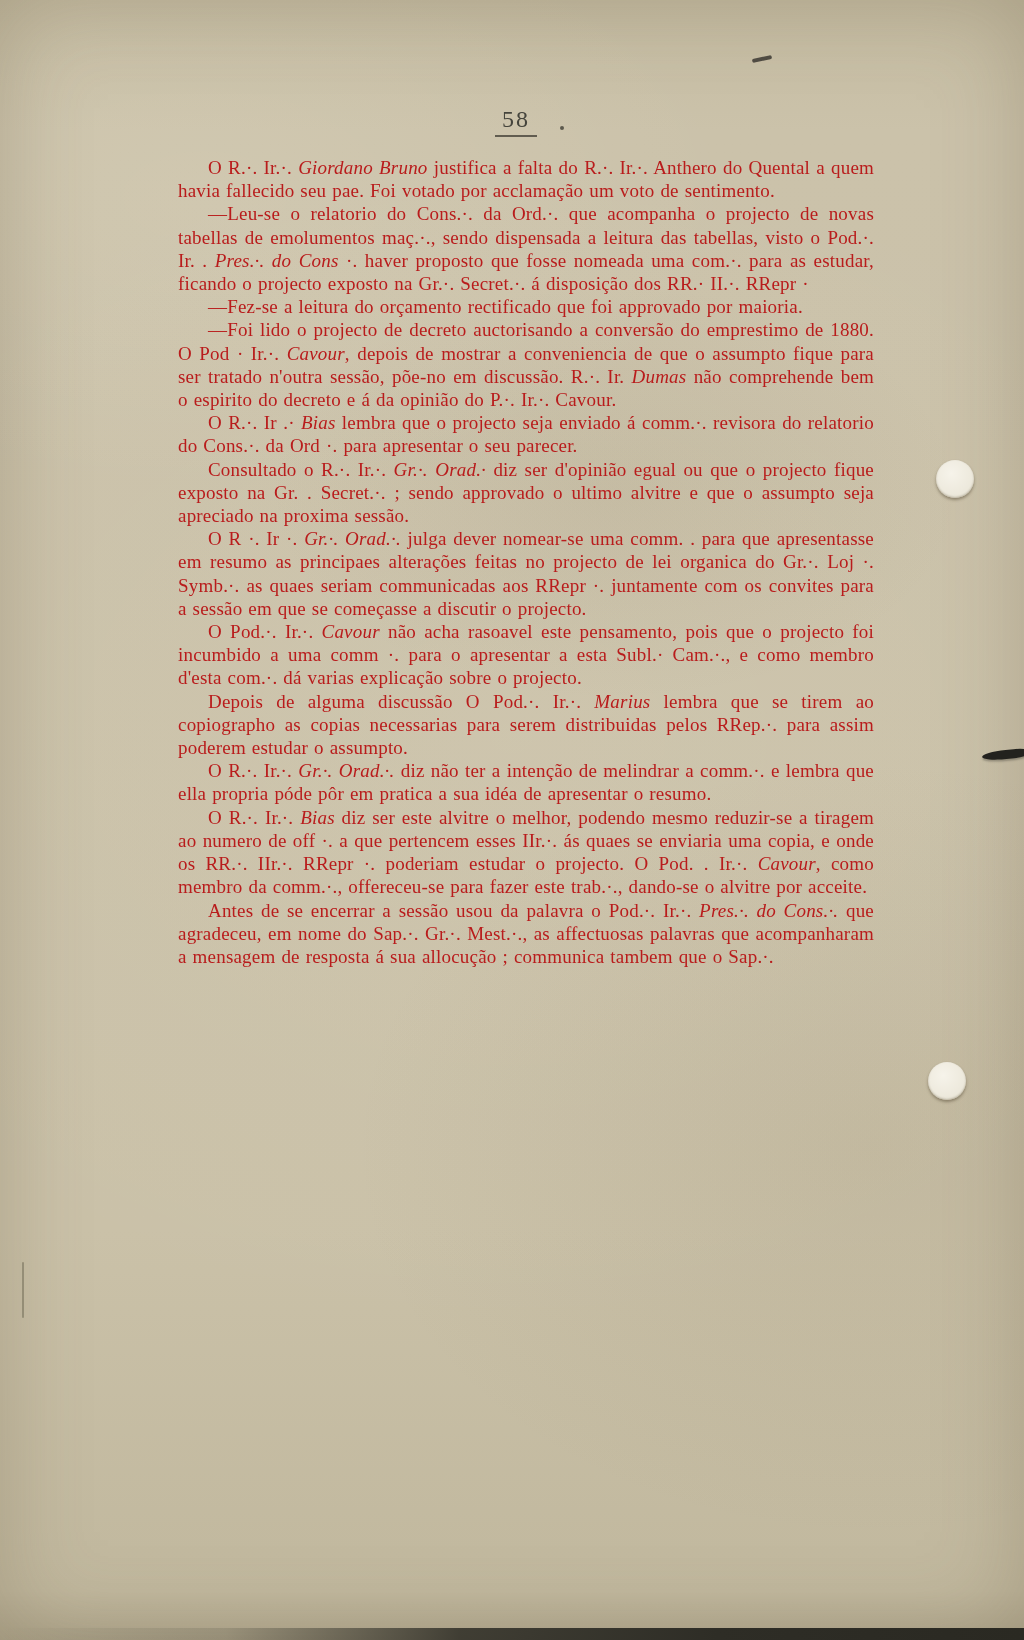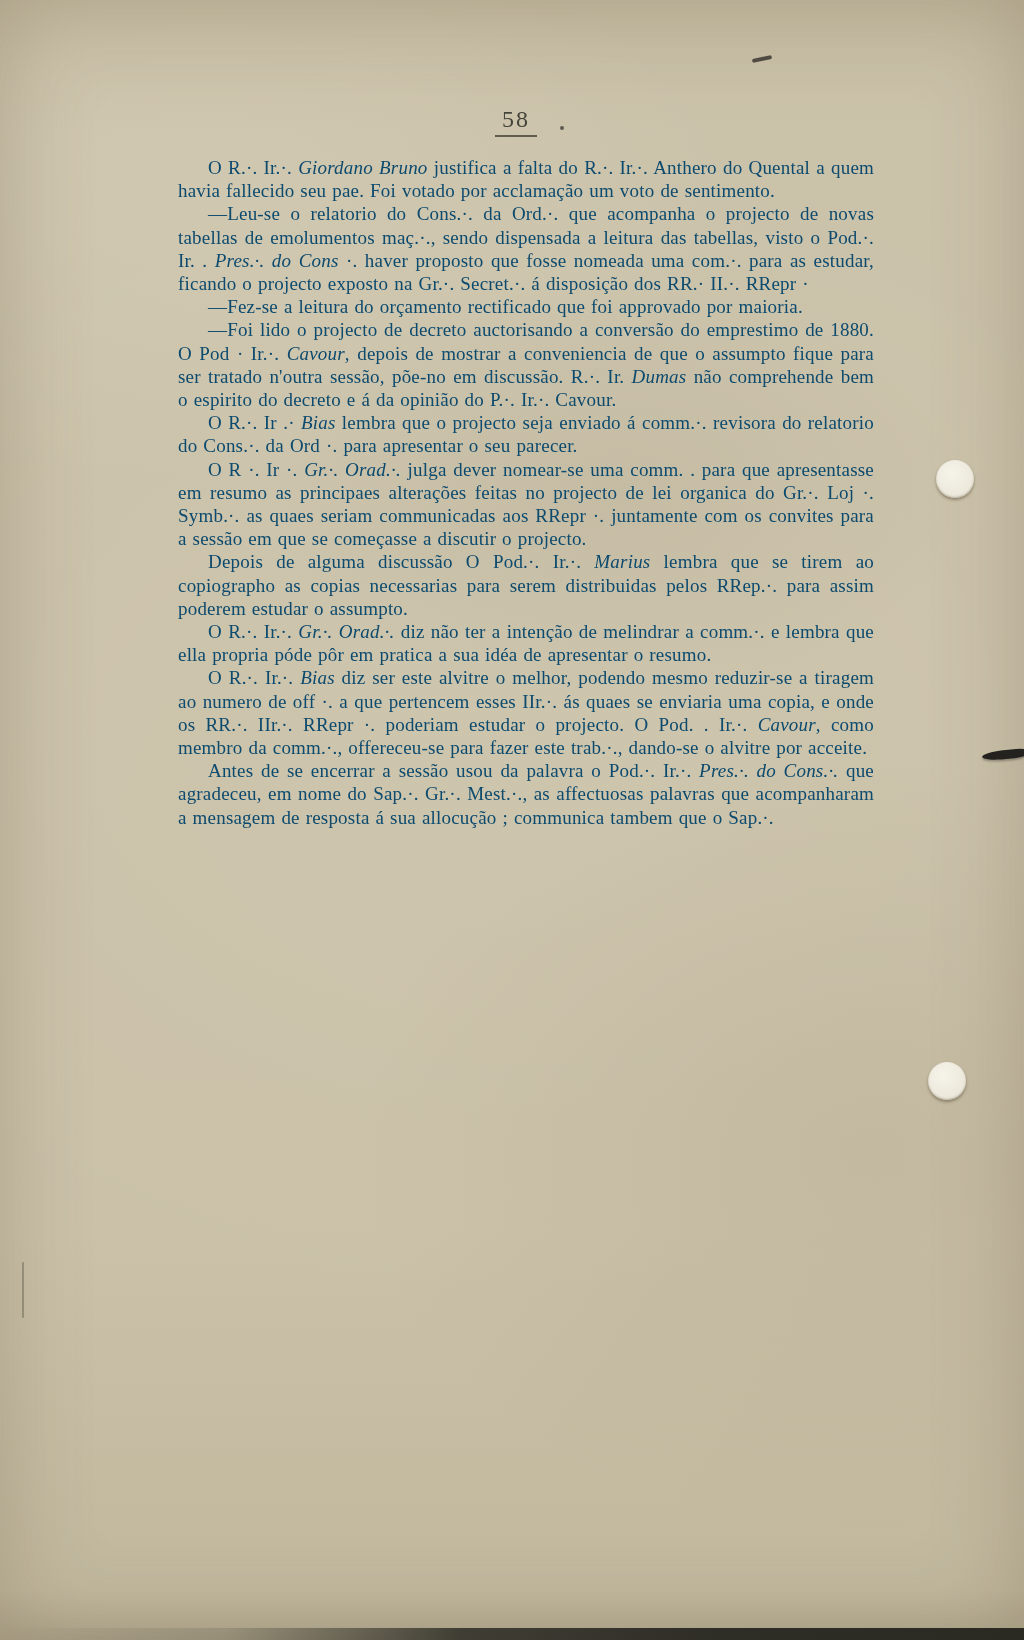--- a/index.html
+++ b/index.html
@@ -32,21 +32,21 @@
     border-bottom: 2px solid rgba(60,58,50,0.75);
   }
   .pn-dot {
     position: absolute; top: 126px; left: 560px;
     width: 4px; height: 4px; border-radius: 50%;
     background: rgba(64,62,54,0.8);
   }
   .text-block {
     position: absolute; top: 156px; left: 178px; width: 696px;
     font-size: 19px; line-height: 23.2px;
-    color: #0c4a6e;
+    color: #b91c1c;
     text-align: justify;
     letter-spacing: 0.2px; word-spacing: 1px;
   }
   .text-block p { margin: 0; text-indent: 30px; }
   .it { font-style: italic; }
   .hole {
     position: absolute; width: 38px; height: 38px; border-radius: 50%;
     background: radial-gradient(circle at 40% 35%, #f6f3ea, #ece8db 70%, #ddd8c8);
     box-shadow: 0 2px 3px rgba(70,60,40,0.45), inset 0 -1px 2px rgba(120,110,85,0.4);
   }
@@ -92,21 +92,23 @@
   <span class="page-number">58</span>
 </div>
 <div class="pn-dot"></div>
 
 <div class="text-block">
     <p><span>O R.·. Ir.·. </span><span class="it">Giordano Bruno</span><span> justifica a falta do R.·. Ir.·. Anthero do Quental a quem havia fallecido seu pae. Foi votado por acclamação um voto de sentimento.</span></p>
     <p><span>—Leu-se o relatorio do Cons.·. da Ord.·. que acompanha o projecto de novas tabellas de emolumentos maç.·., sendo dispensada a leitura das tabellas, visto o Pod.·. Ir. . </span><span class="it">Pres.·. do Cons</span><span> ·. haver proposto que fosse nomeada uma com.·. para as estudar, ficando o projecto exposto na Gr.·. Secret.·. á disposição dos RR.· II.·. RRepr ·</span></p>
     <p><span>—Fez-se a leitura do orçamento rectificado que foi approvado por maioria.</span></p>
     <p><span>—Foi lido o projecto de decreto auctorisando a conversão do emprestimo de 1880. O Pod · Ir.·. </span><span class="it">Cavour</span><span>, depois de mostrar a conveniencia de que o assumpto fique para ser tratado n'outra sessão, põe-no em discussão. R.·. Ir. </span><span class="it">Dumas</span><span> não comprehende bem o espirito do decreto e á da opinião do P.·. Ir.·. Cavour.</span></p>
     <p><span>O R.·. Ir .· </span><span class="it">Bias</span><span> lembra que o projecto seja enviado á comm.·. revisora do relatorio do Cons.·. da Ord ·. para apresentar o seu parecer.</span></p>
+    <p><span>Consultado o R.·. Ir.·. </span><span class="it">Gr.·. Orad.·</span><span> diz ser d'opinião egual ou que o projecto fique exposto na Gr. . Secret.·. ; sendo approvado o ultimo alvitre e que o assumpto seja apreciado na proxima sessão.</span></p>
     <p><span>O R ·. Ir ·. </span><span class="it">Gr.·. Orad.·.</span><span> julga dever nomear-se uma comm. . para que apresentasse em resumo as principaes alterações feitas no projecto de lei organica do Gr.·. Loj ·. Symb.·. as quaes seriam communicadas aos RRepr ·. juntamente com os convites para a sessão em que se começasse a discutir o projecto.</span></p>
+    <p><span>O Pod.·. Ir.·. </span><span class="it">Cavour</span><span> não acha rasoavel este pensamento, pois que o projecto foi incumbido a uma comm ·. para o apresentar a esta Subl.· Cam.·., e como membro d'esta com.·. dá varias explicação sobre o projecto.</span></p>
     <p><span>Depois de alguma discussão O Pod.·. Ir.·. </span><span class="it">Marius</span><span> lembra que se tirem ao copiographo as copias necessarias para serem distribuidas pelos RRep.·. para assim poderem estudar o assumpto.</span></p>
     <p><span>O R.·. Ir.·. </span><span class="it">Gr.·. Orad.·.</span><span> diz não ter a intenção de melindrar a comm.·. e lembra que ella propria póde pôr em pratica a sua idéa de apresentar o resumo.</span></p>
     <p><span>O R.·. Ir.·. </span><span class="it">Bias</span><span> diz ser este alvitre o melhor, podendo mesmo reduzir-se a tiragem ao numero de off ·. a que pertencem esses IIr.·. ás quaes se enviaria uma copia, e onde os RR.·. IIr.·. RRepr ·. poderiam estudar o projecto. O Pod. . Ir.·. </span><span class="it">Cavour</span><span>, como membro da comm.·., offereceu-se para fazer este trab.·., dando-se o alvitre por acceite.</span></p>
     <p><span>Antes de se encerrar a sessão usou da palavra o Pod.·. Ir.·. </span><span class="it">Pres.·. do Cons.·.</span><span> que agradeceu, em nome do Sap.·. Gr.·. Mest.·., as affectuosas palavras que acompanharam a mensagem de resposta á sua allocução ; communica tambem que o Sap.·.</span></p>
   </div>
 
 <div class="hole hole-top"></div>
 <div class="hole hole-bottom"></div>
 <div class="ink-mark-right"></div>
 <div class="crease-left"></div>

